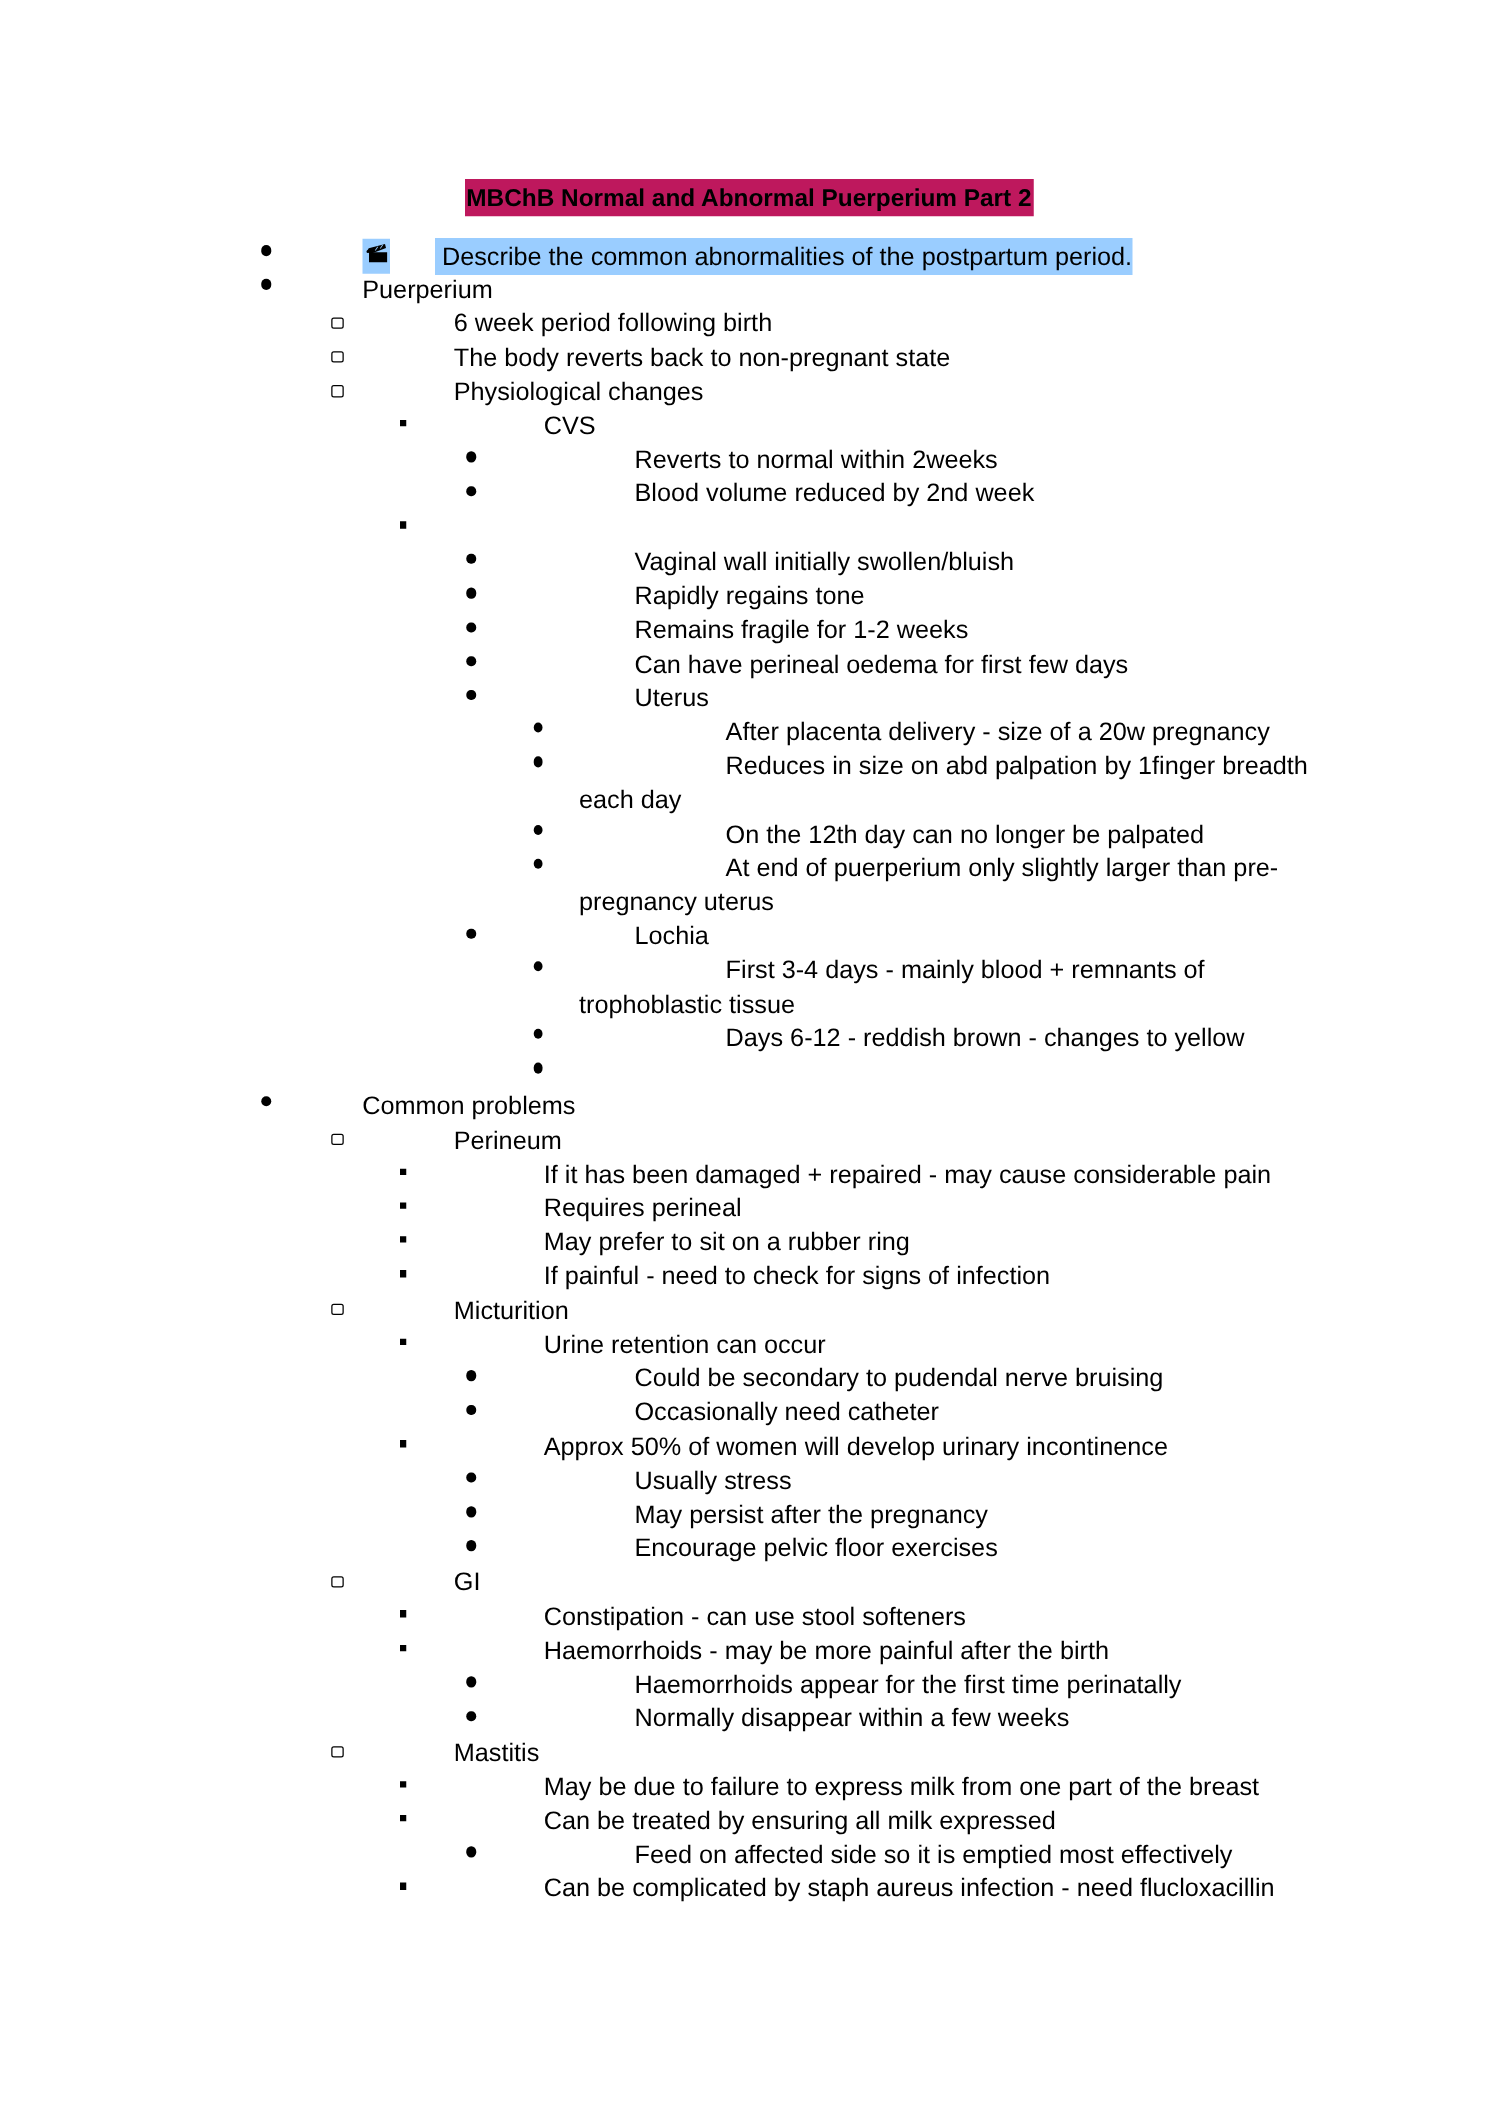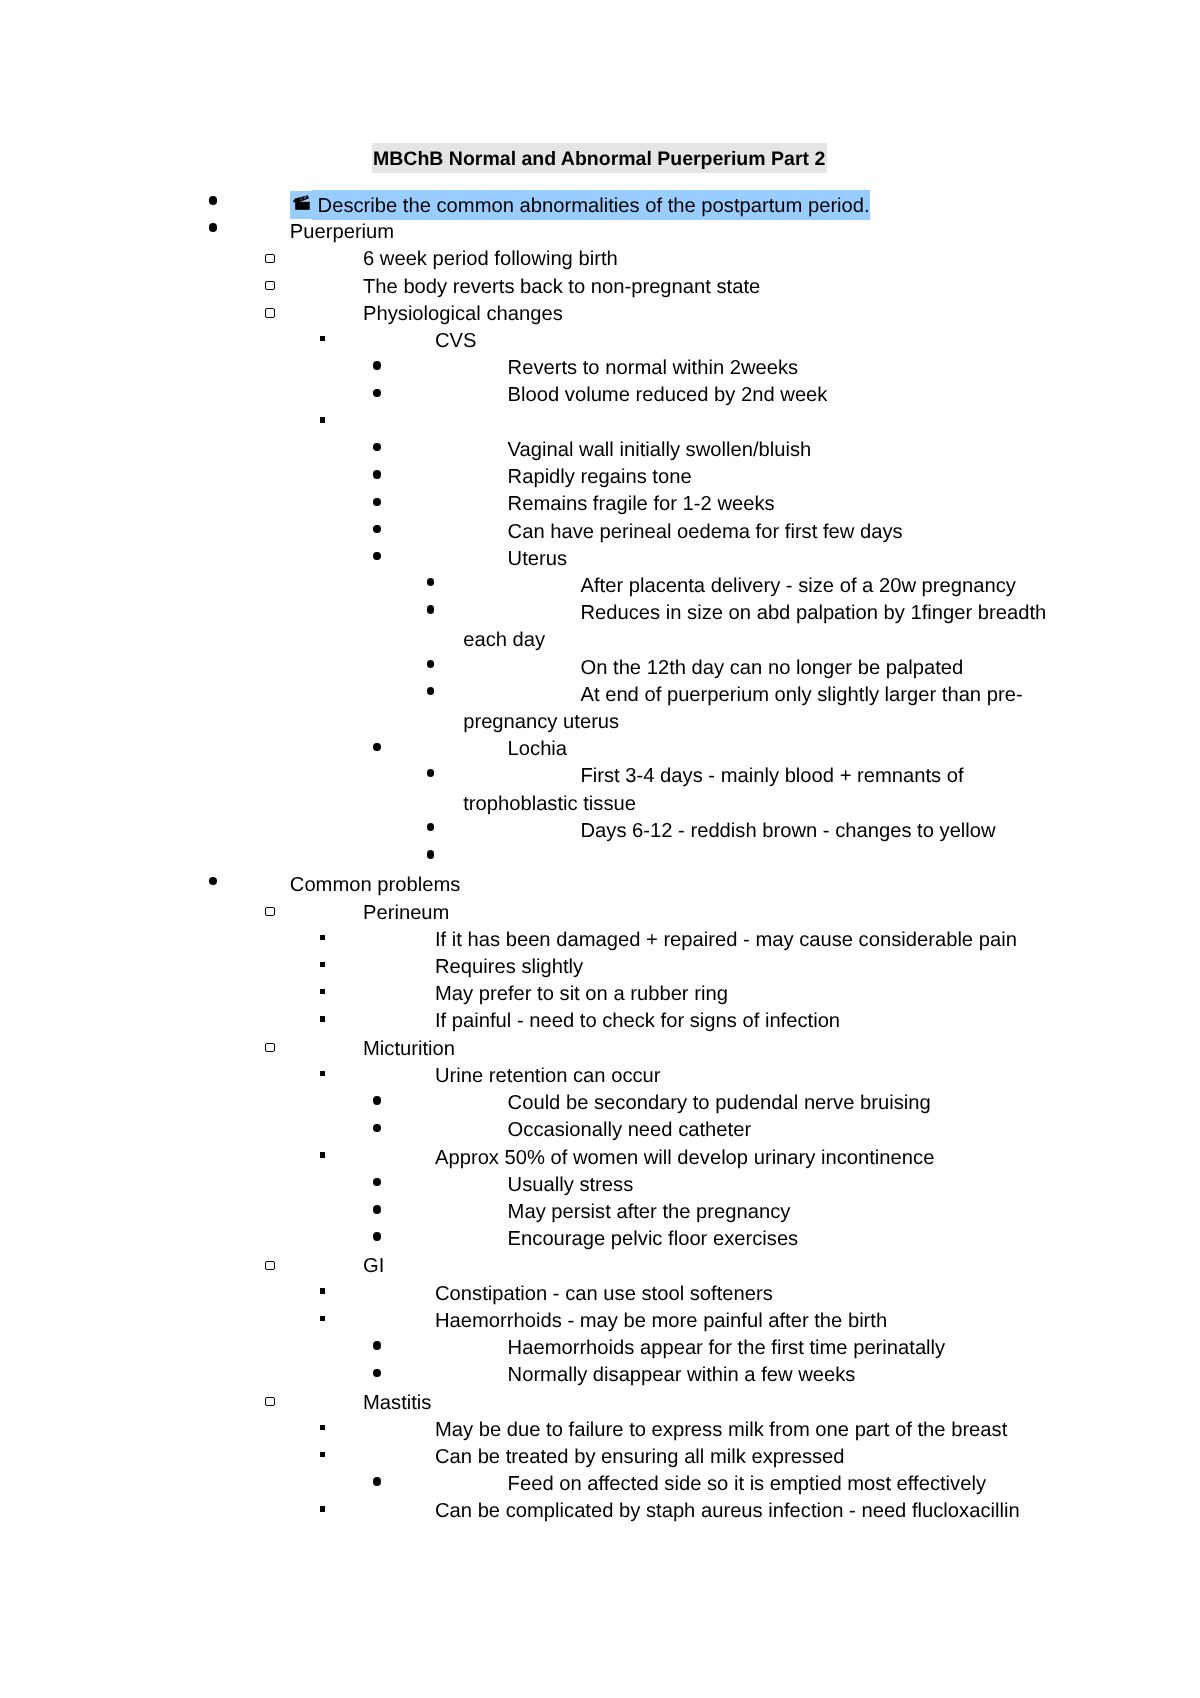--- a/index.html
+++ b/index.html
@@ -10,21 +10,21 @@
     color:#000000;
     -webkit-font-smoothing:antialiased;
     text-rendering:geometricPrecision;
   }
   .page { position:relative; width:1200px; height:1698px; overflow:hidden; background:#fff; }
   .doc, .title-row { will-change:transform; }
 
   .title-row { position:absolute; left:0; top:145.2px; width:1198.3px; text-align:center; font-size:0; line-height:0; }
   .title {
     font-size:19.5px; font-weight:bold; line-height:29.3px;
-    background:#e5e5e5; padding:4.6px 1.4px 2.86px 1.4px;
+    background:#be185d; padding:4.6px 1.4px 2.86px 1.4px;
   }
 
   .doc { position:absolute; left:0; top:192.5px; width:1051px; }
 
   .li { position:relative; font-size:20.2px; line-height:27.22px; min-height:27.22px; }
   .li.first { line-height:26.1px; min-height:26.1px; }
   .li.first > .bullet { top:3.1px; }
   .li .bullet { position:absolute; text-indent:0; }
   .li .txt { display:block; }
 
@@ -60,21 +60,21 @@
   </div>
   <div class="doc" id="outline-root">
       <div class="li lv1 first">
     <span class="bullet b-disc"></span>
     <span class="txt"><span class="hl-icon" style="background: rgb(154, 205, 255);"><span class="clapper"><svg viewBox="0 0 200 200" width="20" height="20" aria-hidden="true">
                 <path class="ink" d="M32,88 L177,88 L177,168 L32,168 Z"></path>
                 <path class="ink" d="M16,78 L30,55 L160,22 L168,54 L42,102 Z"></path>
                 <path class="cut" d="M78,74 L98,44 L106,43 L86,73 Z" fill="#9acdff"></path>
                 <path class="cut" d="M118,58 L138,28 L146,27 L126,57 Z" fill="#9acdff"></path>
                 <circle class="ink" cx="23" cy="83" r="11"></circle>
-              </svg></span></span><span class="hl-blue lead-space" style="background: rgb(154, 205, 255);">Describe the common abnormalities of the postpartum period.</span></span>
+              </svg></span></span><span class="hl-blue lead-space" style="background: rgb(154, 205, 255); margin-left: 36px;">Describe the common abnormalities of the postpartum period.</span></span>
   </div>
       <div class="li lv1">
     <span class="bullet b-disc"></span>
     <span class="txt">Puerperium</span>
   </div>
       <div class="li lv2">
     <span class="bullet b-circ"></span>
     <span class="txt">6 week period following birth</span>
   </div>
       <div class="li lv2">
@@ -158,21 +158,21 @@
       <div class="li lv2">
     <span class="bullet b-circ"></span>
     <span class="txt">Perineum</span>
   </div>
       <div class="li lv3">
     <span class="bullet b-sq"></span>
     <span class="txt">If it has been damaged + repaired - may cause considerable pain</span>
   </div>
       <div class="li lv3">
     <span class="bullet b-sq"></span>
-    <span class="txt">Requires slightly</span>
+    <span class="txt">Requires perineal</span>
   </div>
       <div class="li lv3">
     <span class="bullet b-sq"></span>
     <span class="txt">May prefer to sit on a rubber ring</span>
   </div>
       <div class="li lv3">
     <span class="bullet b-sq"></span>
     <span class="txt">If painful - need to check for signs of infection</span>
   </div>
       <div class="li lv2">

